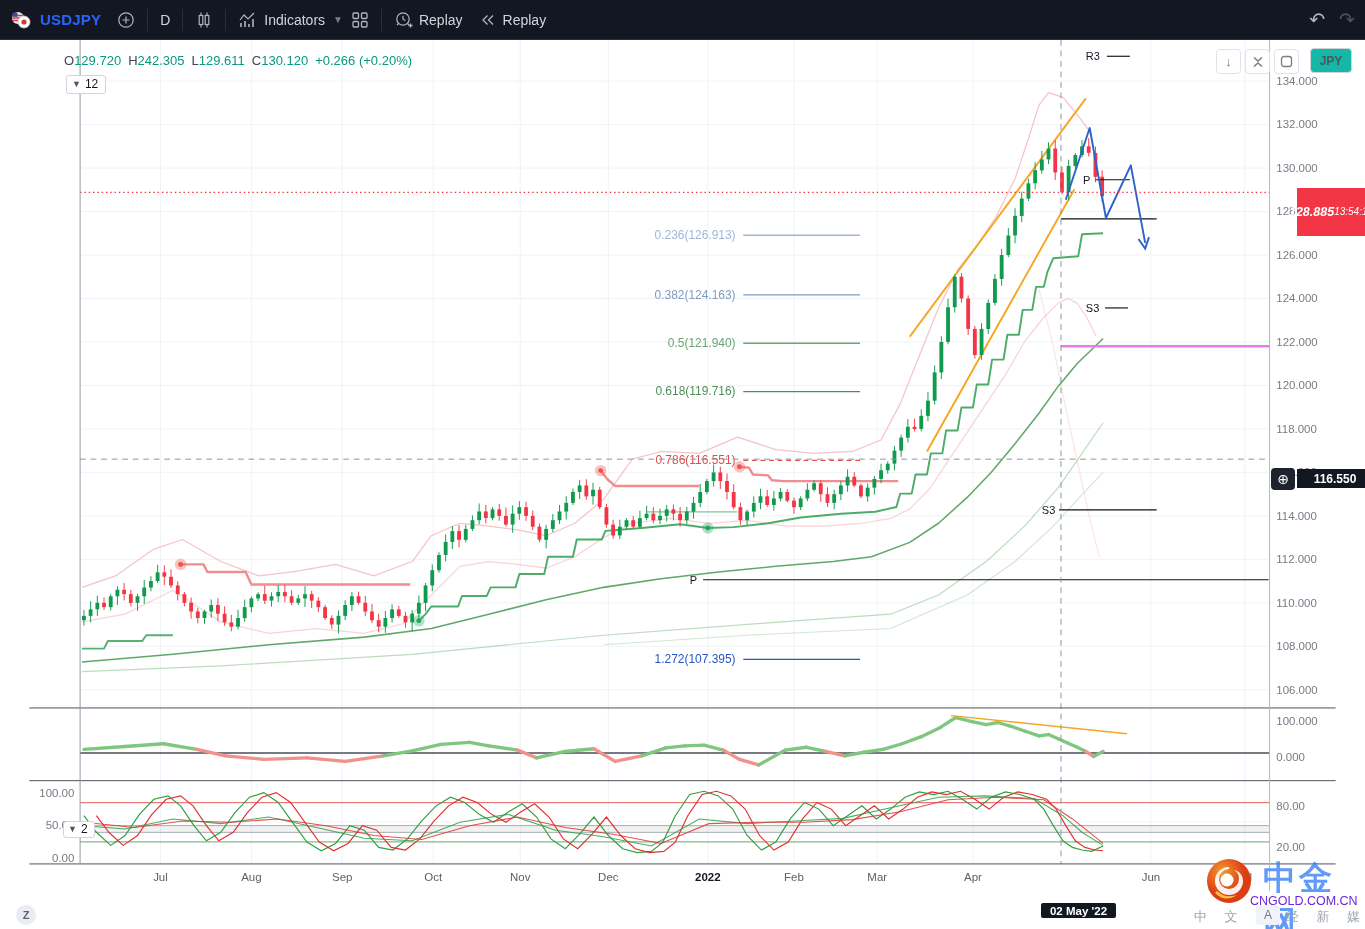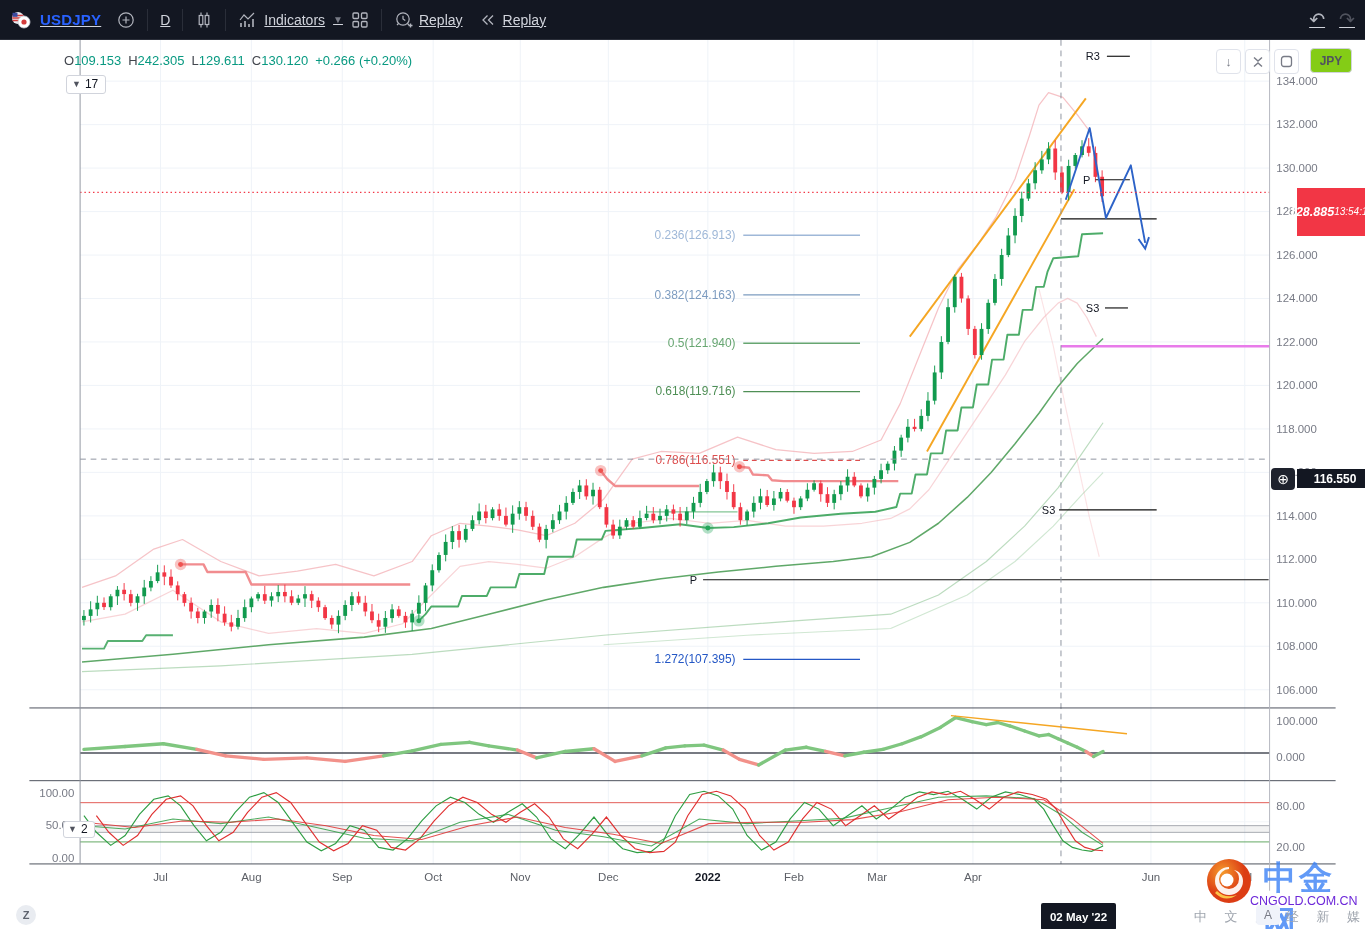--- a/index.html
+++ b/index.html
@@ -1,21 +1,21 @@
 <!DOCTYPE html>
 <html><head>
 <meta charset="utf-8">
 <style>
   html,body{margin:0;padding:0;}
   body{width:1365px;height:929px;position:relative;overflow:hidden;background:#fff;
        font-family:"Liberation Sans",sans-serif;-webkit-font-smoothing:antialiased;}
   
   .toolbar{position:absolute;left:0;top:0;width:1365px;height:40px;background:#131722;
            display:flex;align-items:center;padding:0 10px;box-sizing:border-box;
-           border-bottom:1px solid #2a2e39;z-index:60;color:#d1d4dc;text-decoration:underline;}
+           border-bottom:1px solid #2a2e39;z-index:60;color:#d1d4dc;}
   .tb-item{display:flex;align-items:center;gap:6px;padding:0 8px;height:28px;border-radius:4px;
            font-size:14px;color:#d1d4dc;cursor:default;}
   .tb-sep{width:1px;height:22px;background:#2a2e39;margin:0 4px;}
   .tb-symbol{color:#2962ff;font-weight:bold;font-size:15px;letter-spacing:.2px;}
   .tb-icon{display:inline-flex;align-items:center;justify-content:center;color:#b2b5be;}
   .tb-right{margin-left:auto;display:flex;align-items:center;gap:14px;font-size:19px;}
   .undo{color:#b2b5be;} .redo{color:#50535e;}
   .chev{font-size:10px;color:#787b86;}
   
   .legend{position:absolute;left:64px;top:53px;z-index:40;font-size:13px;display:flex;gap:7px;}
@@ -23,29 +23,29 @@
   .bars-badge{position:absolute;left:66px;top:75px;z-index:40;border:1px solid #d1d4dc;border-radius:3px;
       padding:1px 7px 2px 5px;font-size:12px;color:#131722;display:flex;align-items:center;gap:4px;background:#fff;}
   .pane2-badge{position:absolute;left:63px;top:821px;z-index:40;border:1px solid #d1d4dc;border-radius:3px;
       padding:0 6px 1px 4px;font-size:12px;color:#131722;display:flex;align-items:center;gap:4px;background:#fff;}
   .badge-chev{font-size:9px;color:#50535e;}
   
   .float-btns{position:absolute;left:1216px;top:49px;display:flex;gap:4px;z-index:40;}
   .fbtn{width:23px;height:23px;border:1px solid #e0e3eb;border-radius:4px;background:#fff;color:#787b86;
         display:flex;align-items:center;justify-content:center;font-size:13px;}
   .jpy-pill{position:absolute;left:1310px;top:48px;width:40px;height:23px;border:1px solid #d1d4dc;
-        border-radius:4px;background:#84cc16;color:#50535e;font-size:12px;font-weight:bold;
+        border-radius:4px;background:#14b8a6;color:#50535e;font-size:12px;font-weight:bold;
         display:flex;align-items:center;justify-content:center;z-index:40;}
   
   .price-badge-last{position:absolute;left:1297px;top:188px;width:68px;height:48px;background:#f23645;
         color:#fff;z-index:45;display:flex;flex-direction:row;align-items:center;justify-content:center;line-height:1.15;font-style:italic;}
   .price-badge-last .p{font-size:12.5px;font-weight:bold;} .price-badge-last .t{font-size:10px;}
   .price-badge-cross{position:absolute;left:1297px;top:469px;width:76px;height:19px;background:#131722;color:#fff;
         z-index:45;display:flex;align-items:center;justify-content:center;font-size:12px;font-weight:bold;}
-  .time-badge{position:absolute;left:1041px;top:903px;width:75px;height:27px;background:#131722;color:#fff;
+  .time-badge{position:absolute;left:1041px;top:903px;width:75px;height:15px;background:#131722;color:#fff;
         border-radius:2px;z-index:45;display:flex;align-items:center;justify-content:center;font-size:11.5px;font-weight:bold;}
   .plus-badge{position:absolute;left:1271px;top:468px;width:24px;height:22px;background:#1e222d;color:#fff;
         border-radius:4px;z-index:46;display:flex;align-items:center;justify-content:center;font-size:14px;}
   .z-btn{position:absolute;left:16px;top:905px;width:20px;height:20px;border-radius:50%;background:#e9ecf1;
         color:#5d636e;font-size:11px;font-weight:bold;display:flex;align-items:center;justify-content:center;z-index:40;}
   .a-btn{position:absolute;left:1256px;top:905px;width:24px;height:20px;border-radius:4px;background:#f0f3fa;
         color:#787b86;font-size:12px;display:flex;align-items:center;justify-content:center;z-index:55;}
   
   .watermark{position:absolute;left:1192px;top:856px;width:175px;height:72px;z-index:50;pointer-events:none;}
   .wm-title{position:absolute;left:71px;top:0px;font-size:33px;font-weight:bold;color:#3b82f6;opacity:.8;letter-spacing:3px;}
@@ -643,29 +643,29 @@
       <text x="709" y="919" text-anchor="middle" font-size="12" fill="#131722" font-weight="bold">2022</text>
       <text x="799" y="919" text-anchor="middle" font-size="12" fill="#5d6067">Feb</text>
       <text x="886" y="919" text-anchor="middle" font-size="12" fill="#5d6067">Mar</text>
       <text x="986" y="919" text-anchor="middle" font-size="12" fill="#5d6067">Apr</text>
       <text x="1172" y="919" text-anchor="middle" font-size="12" fill="#5d6067">Jun</text>
       <text x="1270" y="919" text-anchor="middle" font-size="12" fill="#5d6067">Jul</text>
     </g>
   </svg>
 
 <div class="legend">
-  <span><span class="lab">O</span><span class="val">109.153</span></span>
+  <span><span class="lab">O</span><span class="val">129.720</span></span>
   <span><span class="lab">H</span><span class="val">242.305</span></span>
   <span><span class="lab">L</span><span class="val">129.611</span></span>
   <span><span class="lab">C</span><span class="val">130.120</span></span>
   <span class="val">+0.266 (+0.20%)</span>
 </div>
 <div class="bars-badge">
   <span class="badge-chev">▼</span>
-  <span>17</span>
+  <span>12</span>
 </div>
 <div class="pane2-badge">
   <span class="badge-chev">▼</span>
   <span>2</span>
 </div>
 
 <div class="float-btns">
   <div class="fbtn">
       <span>↓</span>
     </div>

